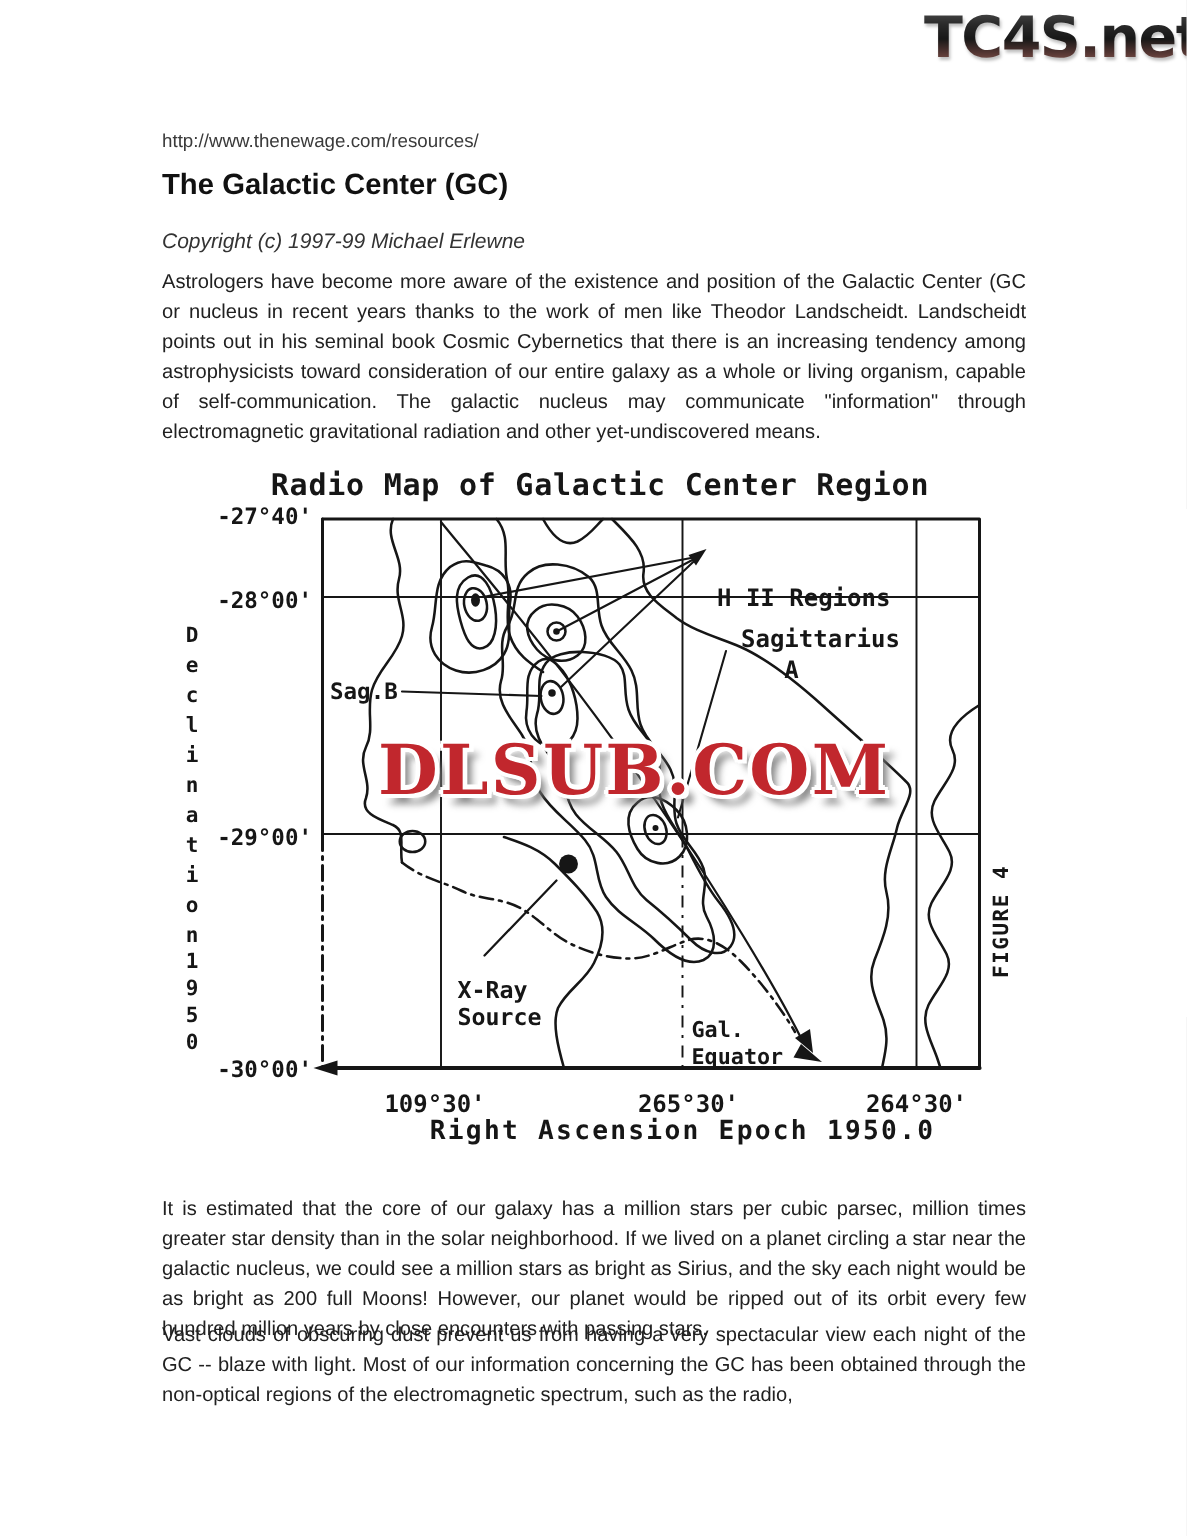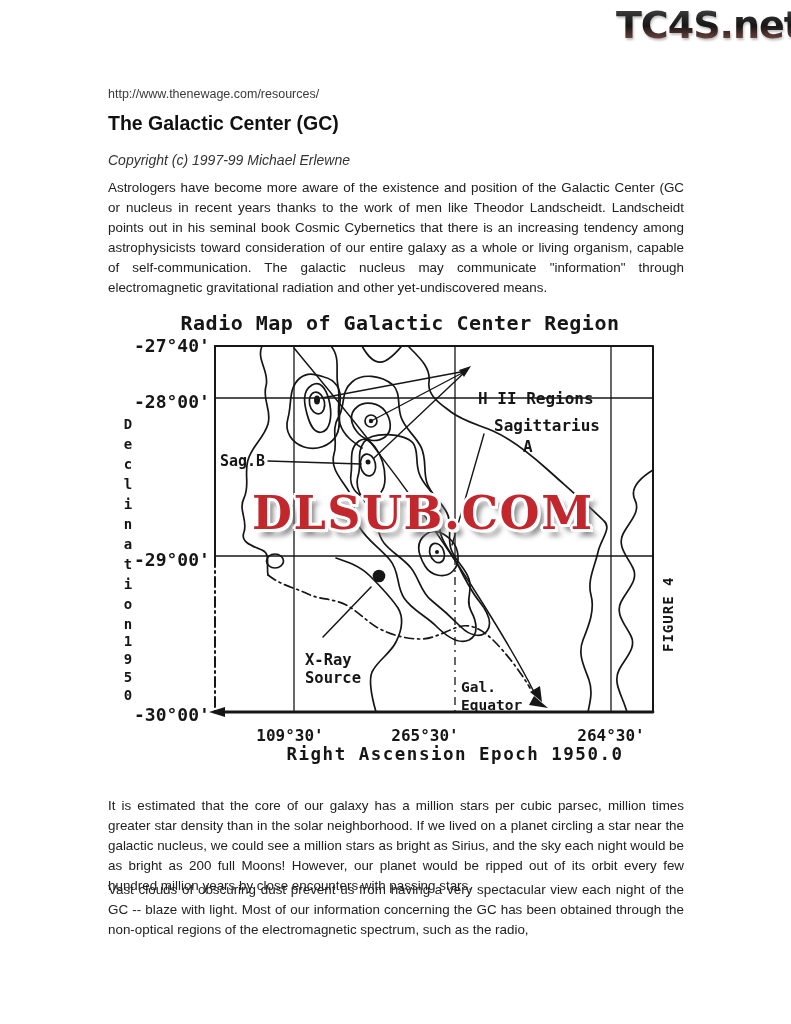--- a/index.html
+++ b/index.html
@@ -30,24 +30,24 @@
   .title{position:absolute;left:108px;top:112px;margin:0;font-size:19.5px;font-weight:bold;color:#111;}
   .copyright{position:absolute;left:108px;top:152px;font-size:14px;font-style:italic;color:#333;}
   .body{position:absolute;left:108px;width:576px;margin:0;font-size:13.4px;line-height:20.1px;
         text-align:justify;color:#212121;}
   .p1{top:178px;} .p2{top:796px;} .p3{top:880px;}
 
   
   .mono{position:absolute;font-family:"DejaVu Sans Mono","Liberation Mono",monospace;
         font-weight:700;color:#161616;white-space:pre;}
   .fig-title{left:170px;top:311px;width:460px;text-align:center;font-size:20px;letter-spacing:.5px;}
-  .ytick{left:134px;width:90px;font-size:18px;}
+  .ytick{left:118px;width:90px;text-align:right;font-size:15px;}
   .yt0{top:335px;} .yt1{top:391px;} .yt2{top:549px;} .yt3{top:704px;}
   .xtick{top:726px;width:90px;text-align:center;font-size:16px;}
-  .xt0{left:245px;} .xt1{left:380px;text-align:center;} .xt2{left:566px;}
+  .xt0{left:245px;} .xt1{left:414px;text-align:center;} .xt2{left:566px;}
   .xlabel{left:255px;top:744px;width:400px;text-align:center;font-size:17.5px;letter-spacing:1.5px;}
   .decl{left:120px;top:416px;font-size:14px;letter-spacing:4px;
         writing-mode:vertical-rl;text-orientation:upright;}
   .era{left:120px;top:633px;font-size:14px;letter-spacing:2px;
         writing-mode:vertical-rl;text-orientation:upright;}
   .lab-hii{left:478px;top:352px;font-size:16px;margin-top:37px;}
   .lab-sag{left:494px;top:415px;font-size:16px;line-height:21px;}
   .lab-sagb{left:220px;top:452px;font-size:15px;}
   .lab-xray{left:305px;top:651px;font-size:15.5px;line-height:18px;}
   .lab-gal{left:461px;top:678px;font-size:14.5px;line-height:18px;}

